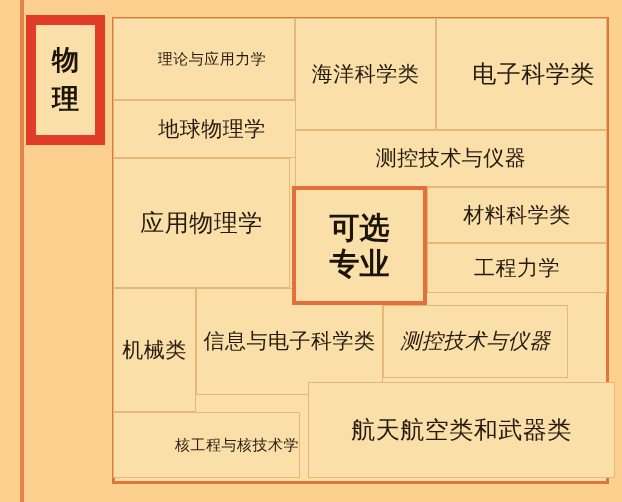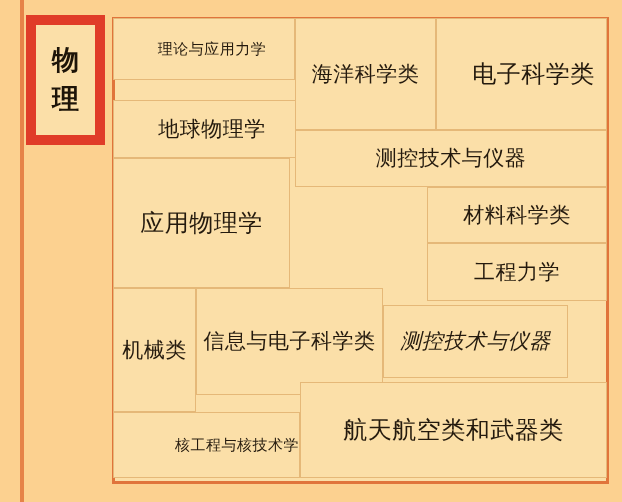--- a/index.html
+++ b/index.html
@@ -78,55 +78,59 @@
   <div class="left-rule"></div>
 
   <div class="frame"></div>
 
   <div class="subject-box">
     <span>物</span>
     <span>理</span>
   </div>
 
   <div id="cells">
-      <div class="cell s-sm" style="left: 113px; top: 18px; width: 182px; height: 62px; padding-left: 16px;">
+      <div class="cell s-sm" style="left: 113px; top: 18px; width: 182px; height: 82px; padding-left: 16px;">
         <span>理论与应用力学</span>
       </div>
       <div class="cell s-md" style="left: 113px; top: 100px; width: 198px; height: 58px;">
         <span>地球物理学</span>
       </div>
       <div class="cell s-md" style="left: 295px; top: 18px; width: 141px; height: 112px;">
         <span>海洋科学类</span>
       </div>
       <div class="cell s-xl" style="left: 436px; top: 18px; width: 171px; height: 112px; padding-left: 24px;">
         <span>电子科学类</span>
       </div>
       <div class="cell s-md" style="left: 295px; top: 130px; width: 312px; height: 57px;">
         <span>测控技术与仪器</span>
       </div>
       <div class="cell s-xl" style="left: 113px; top: 158px; width: 177px; height: 130px;">
         <span>应用物理学</span>
       </div>
       <div class="cell s-md" style="left: 427px; top: 187px; width: 180px; height: 56px;">
         <span>材料科学类</span>
       </div>
-      <div class="cell s-md" style="left: 427px; top: 243px; width: 180px; height: 58px;">
+      <div class="cell s-md" style="left: 427px; top: 243px; width: 180px; height: 50px;">
         <span>工程力学</span>
       </div>
       <div class="cell s-md" style="left: 113px; top: 288px; width: 83px; height: 124px;">
         <span>机械类</span>
       </div>
       <div class="cell s-md" style="left: 196px; top: 288px; width: 187px; height: 107px;">
         <span>信息与电子科学类</span>
       </div>
       <div class="cell s-md" style="left: 383px; top: 305px; width: 185px; height: 73px; font-style: italic;">
         <span>测控技术与仪器</span>
       </div>
       <div class="cell s-sm" style="left: 113px; top: 412px; width: 187px; height: 66px; justify-content: flex-end;">
         <span>核工程与核技术学</span>
       </div>
-      <div class="cell s-xl" style="left: 300px; top: 382px; width: 307px; height: 96px;">
+      <div class="cell s-xl" style="left: 308px; top: 382px; width: 307px; height: 96px;">
         <span>航天航空类和武器类</span>
       </div>
     </div>
 
+  <div class="callout" id="callout" style="left: 292px; top: 186px; width: 135px; height: 119px;">
+    <span>可选</span>
+    <span>专业</span>
+  </div>
 
 </div>
 
 </body></html>

